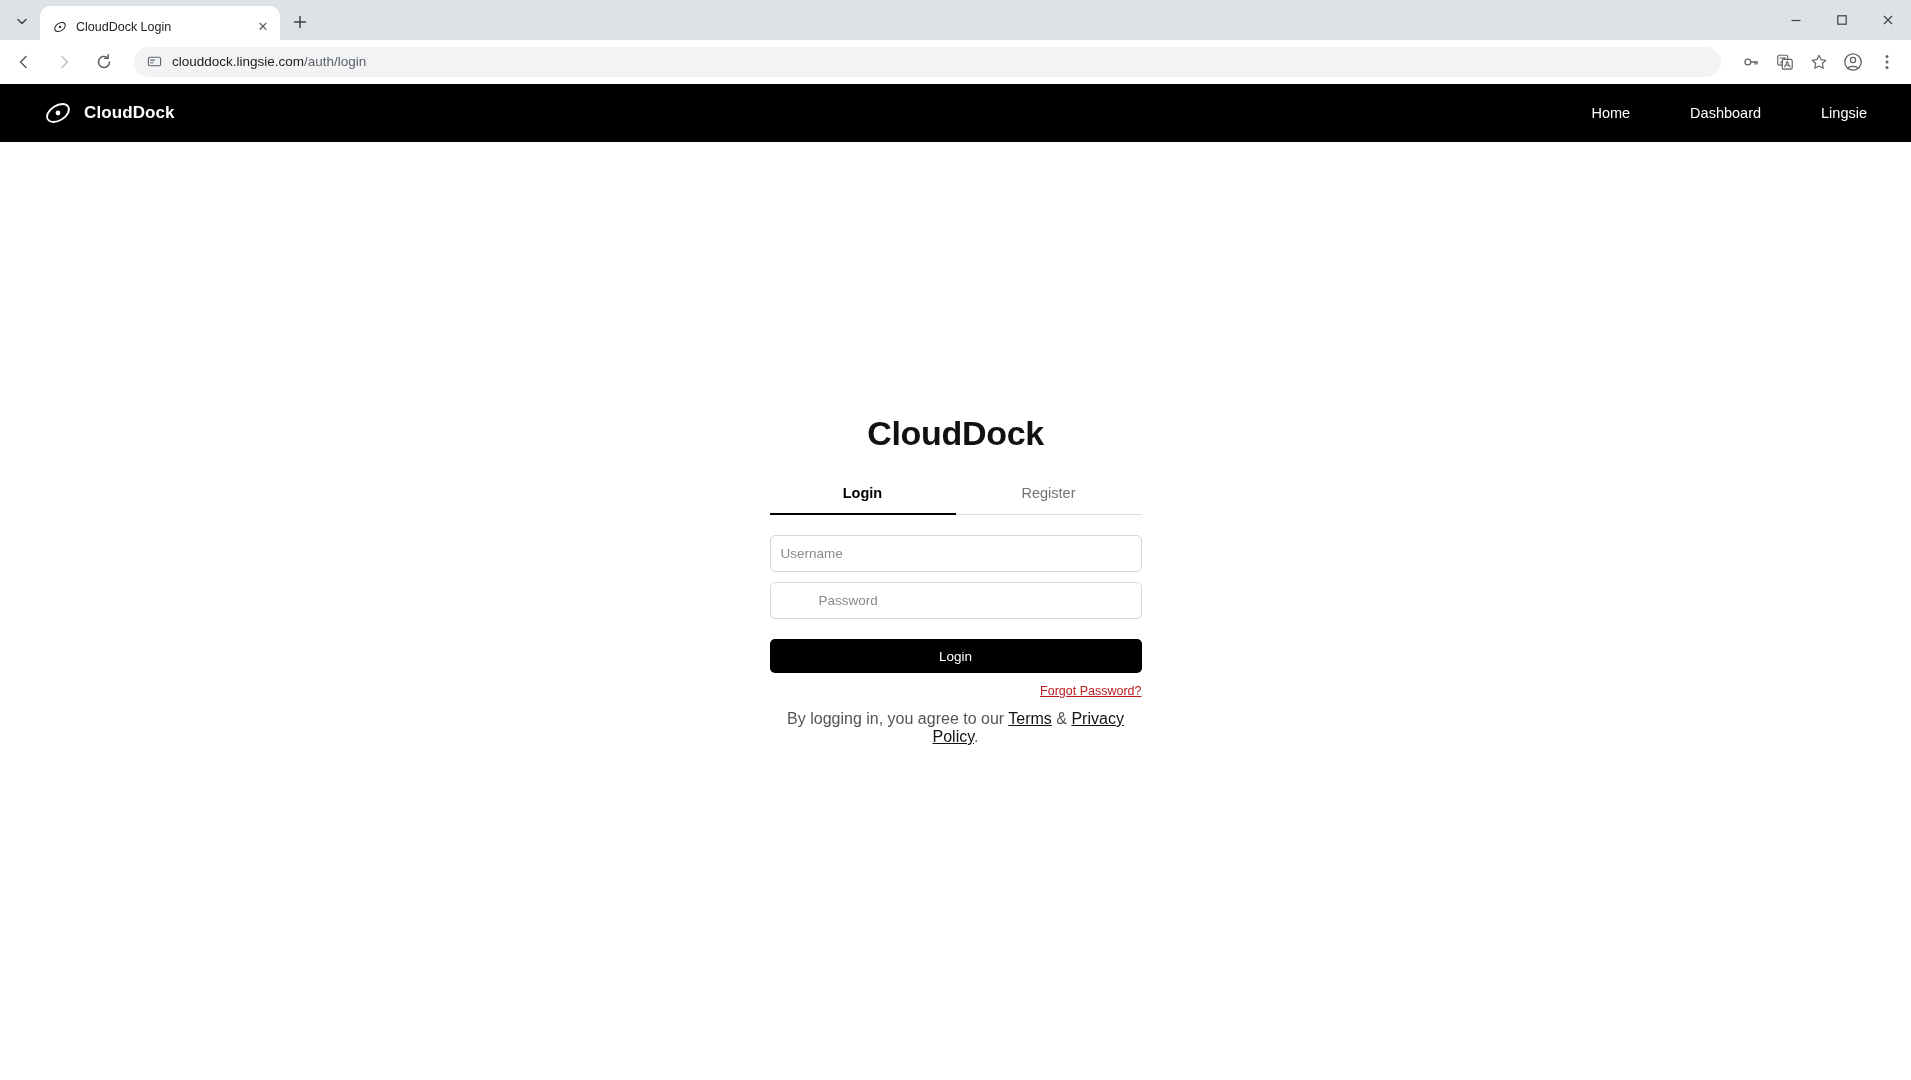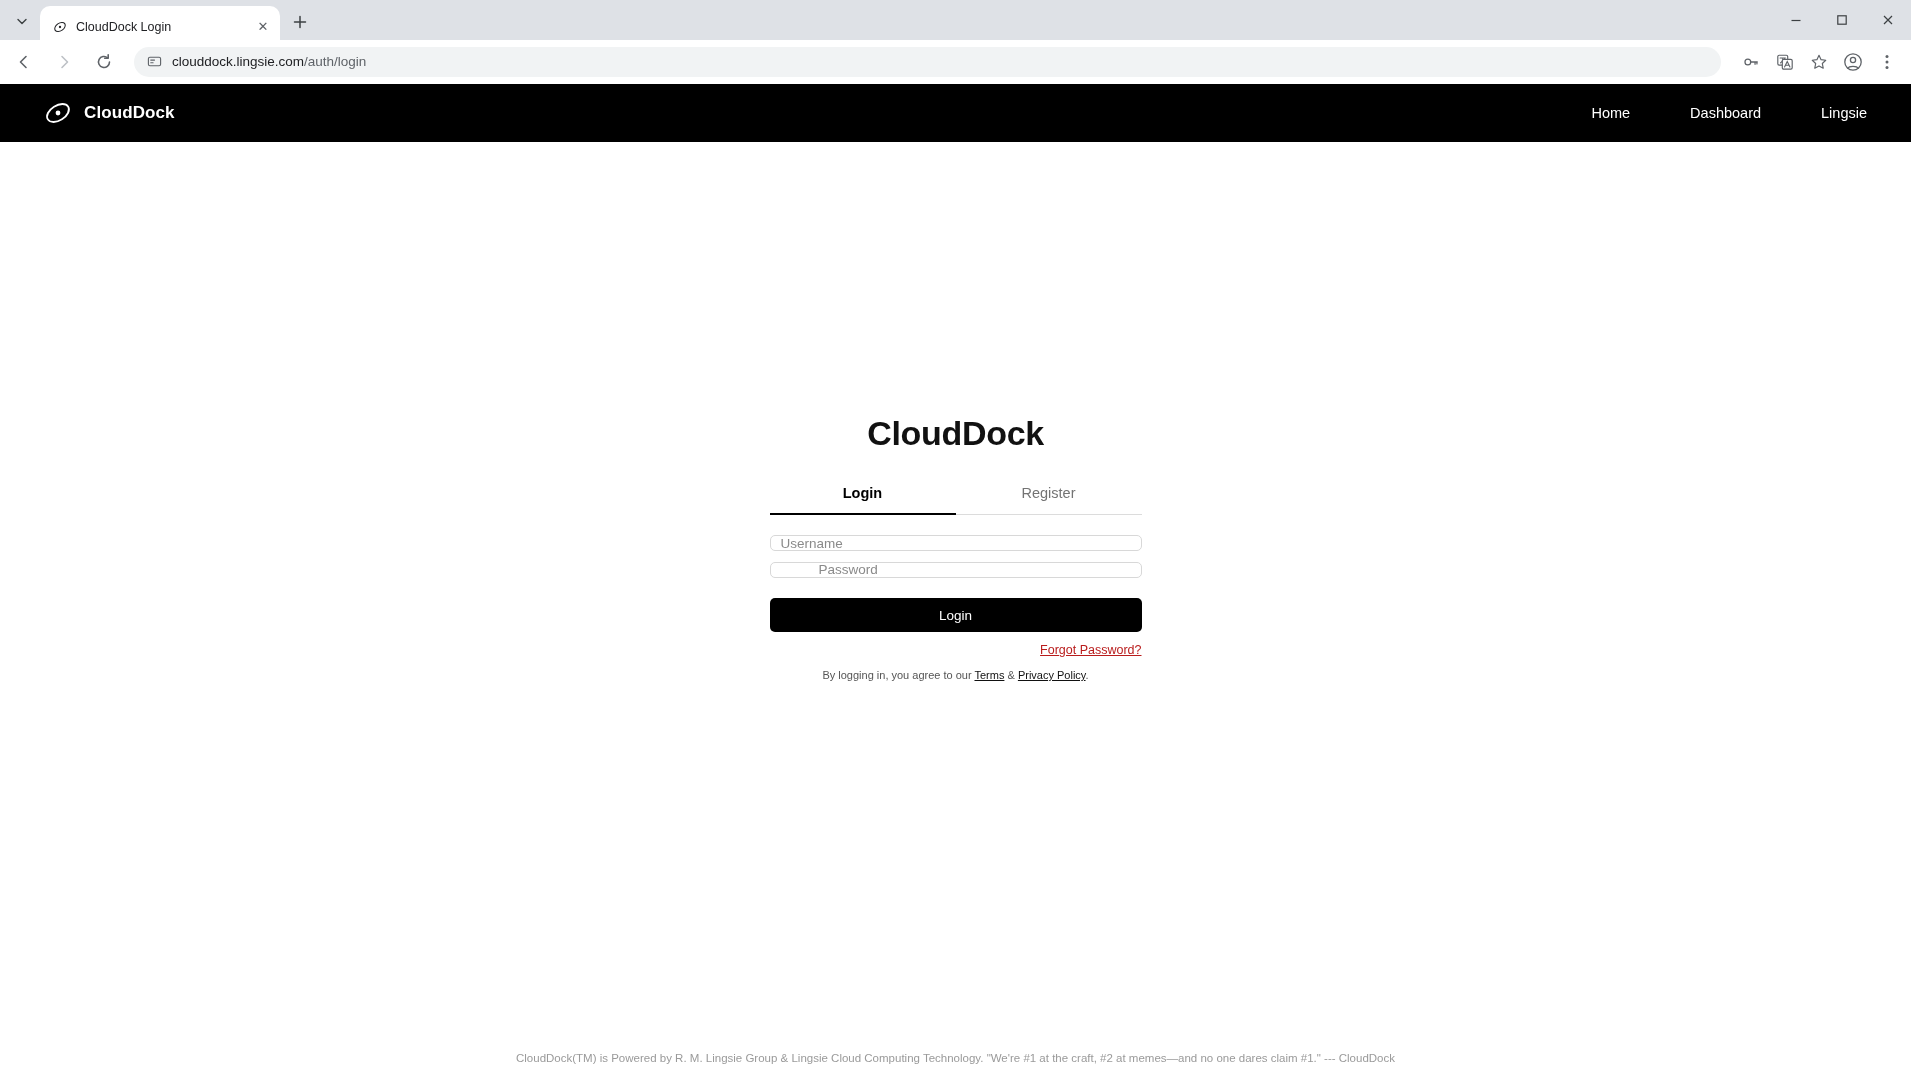--- a/index.html
+++ b/index.html
@@ -213,21 +213,21 @@
     color: #737373;
   }
   .auth-tab.active {
     font-weight: bold;
     color: #000000;
     border-bottom: 2px solid #000000;
     margin-bottom: -1px;
   }
   .field {
     width: 100%;
-    height: 16px;
+    height: 37px;
     margin-top: 20px;
     border: 1px solid #d8d8d8;
     border-radius: 5px;
     padding: 0 10px;
     font-size: 13.5px;
     color: #202124;
     background: #ffffff;
     font-family: "Liberation Sans", sans-serif;
     outline: none;
   }
@@ -251,21 +251,21 @@
     margin-top: 11px;
   }
   .forgot-row a {
     font-size: 12.5px;
     color: #b91c1c;
     text-decoration: underline;
   }
   .legal {
     margin-top: 12px;
     text-align: center;
-    font-size: 11px;
+    font-size: 16px;
     color: #555555;
   }
   .legal a {
     color: #111111;
     text-decoration: underline;
   }
   .footer {
     position: absolute;
     left: 0; right: 0;
     bottom: 16px;
@@ -422,16 +422,15 @@
 
         <button class="submit">Login</button>
 
         <div class="forgot-row">
           <a href="#">Forgot Password?</a>
         </div>
 
         <div class="legal"><span>By logging in, you agree to our </span><a href="#">Terms</a><span> &amp; </span><a href="#">Privacy Policy</a><span>.</span></div>
       </div>
 
-      <div class="footer">CloudDock(TM) is Powered by R. M. Lingsie Group &amp; Lingsie Cloud Computing Technology. "We're #1 at the craft, #2 at memes—and no one dares claim #1." --- CloudDock</div>
     </div>
   </div>
 </div>
 
 </body></html>

